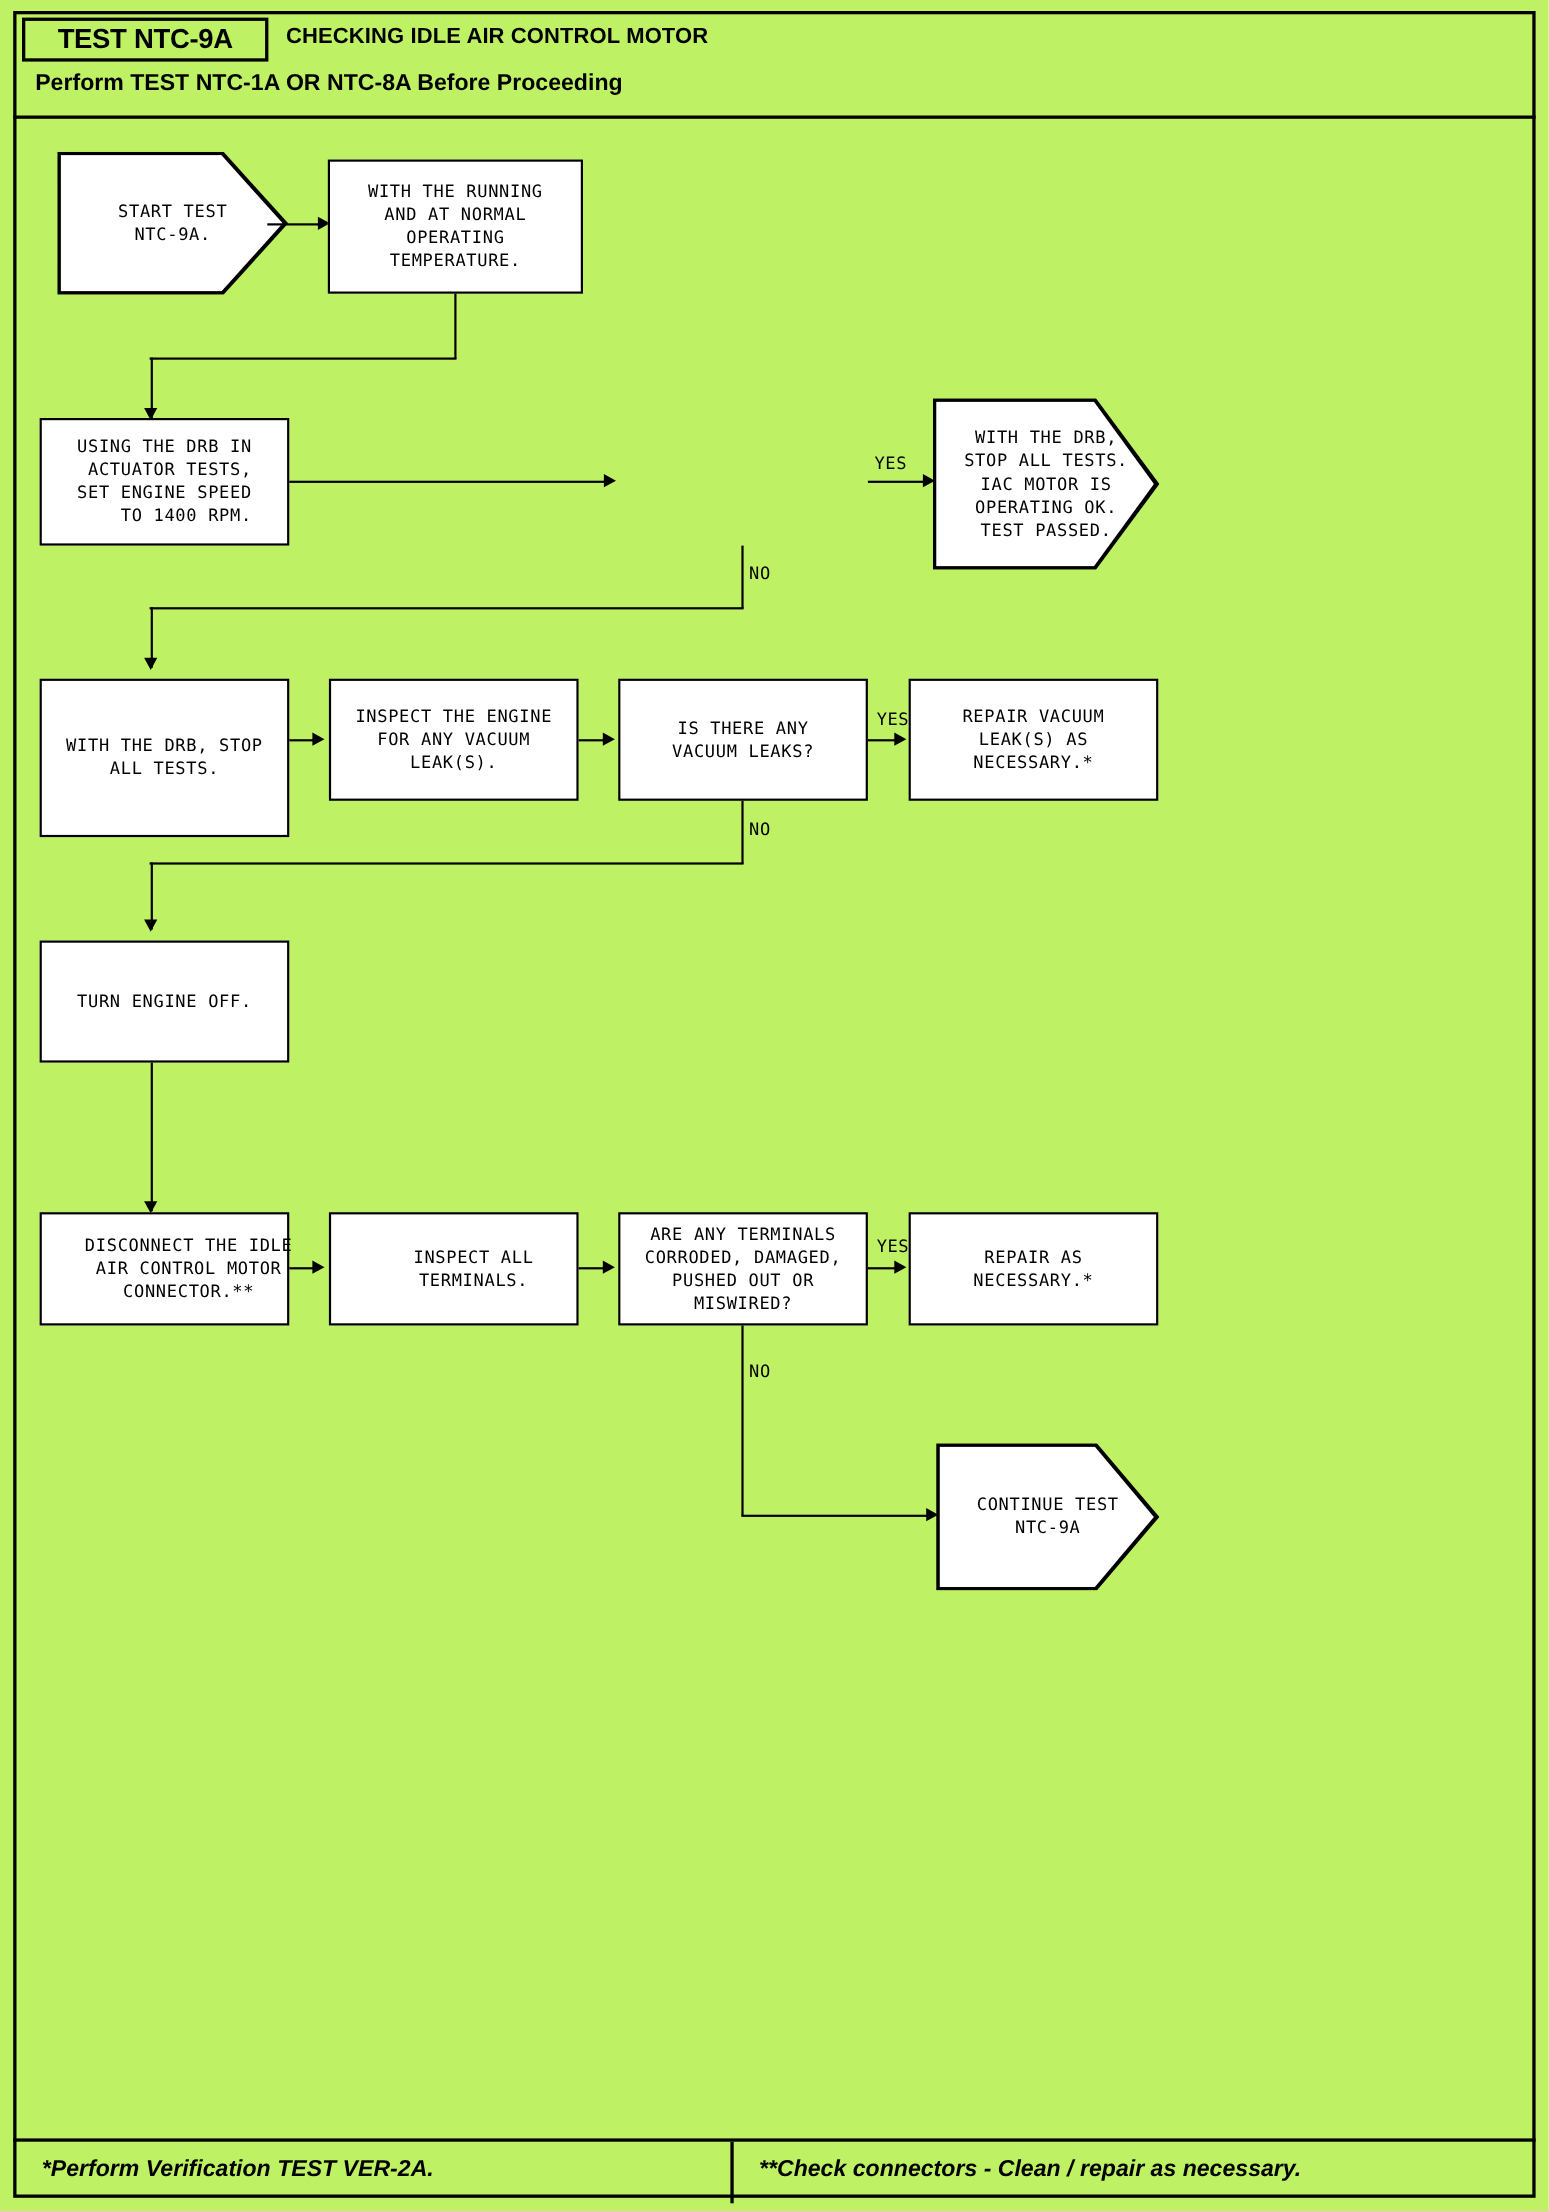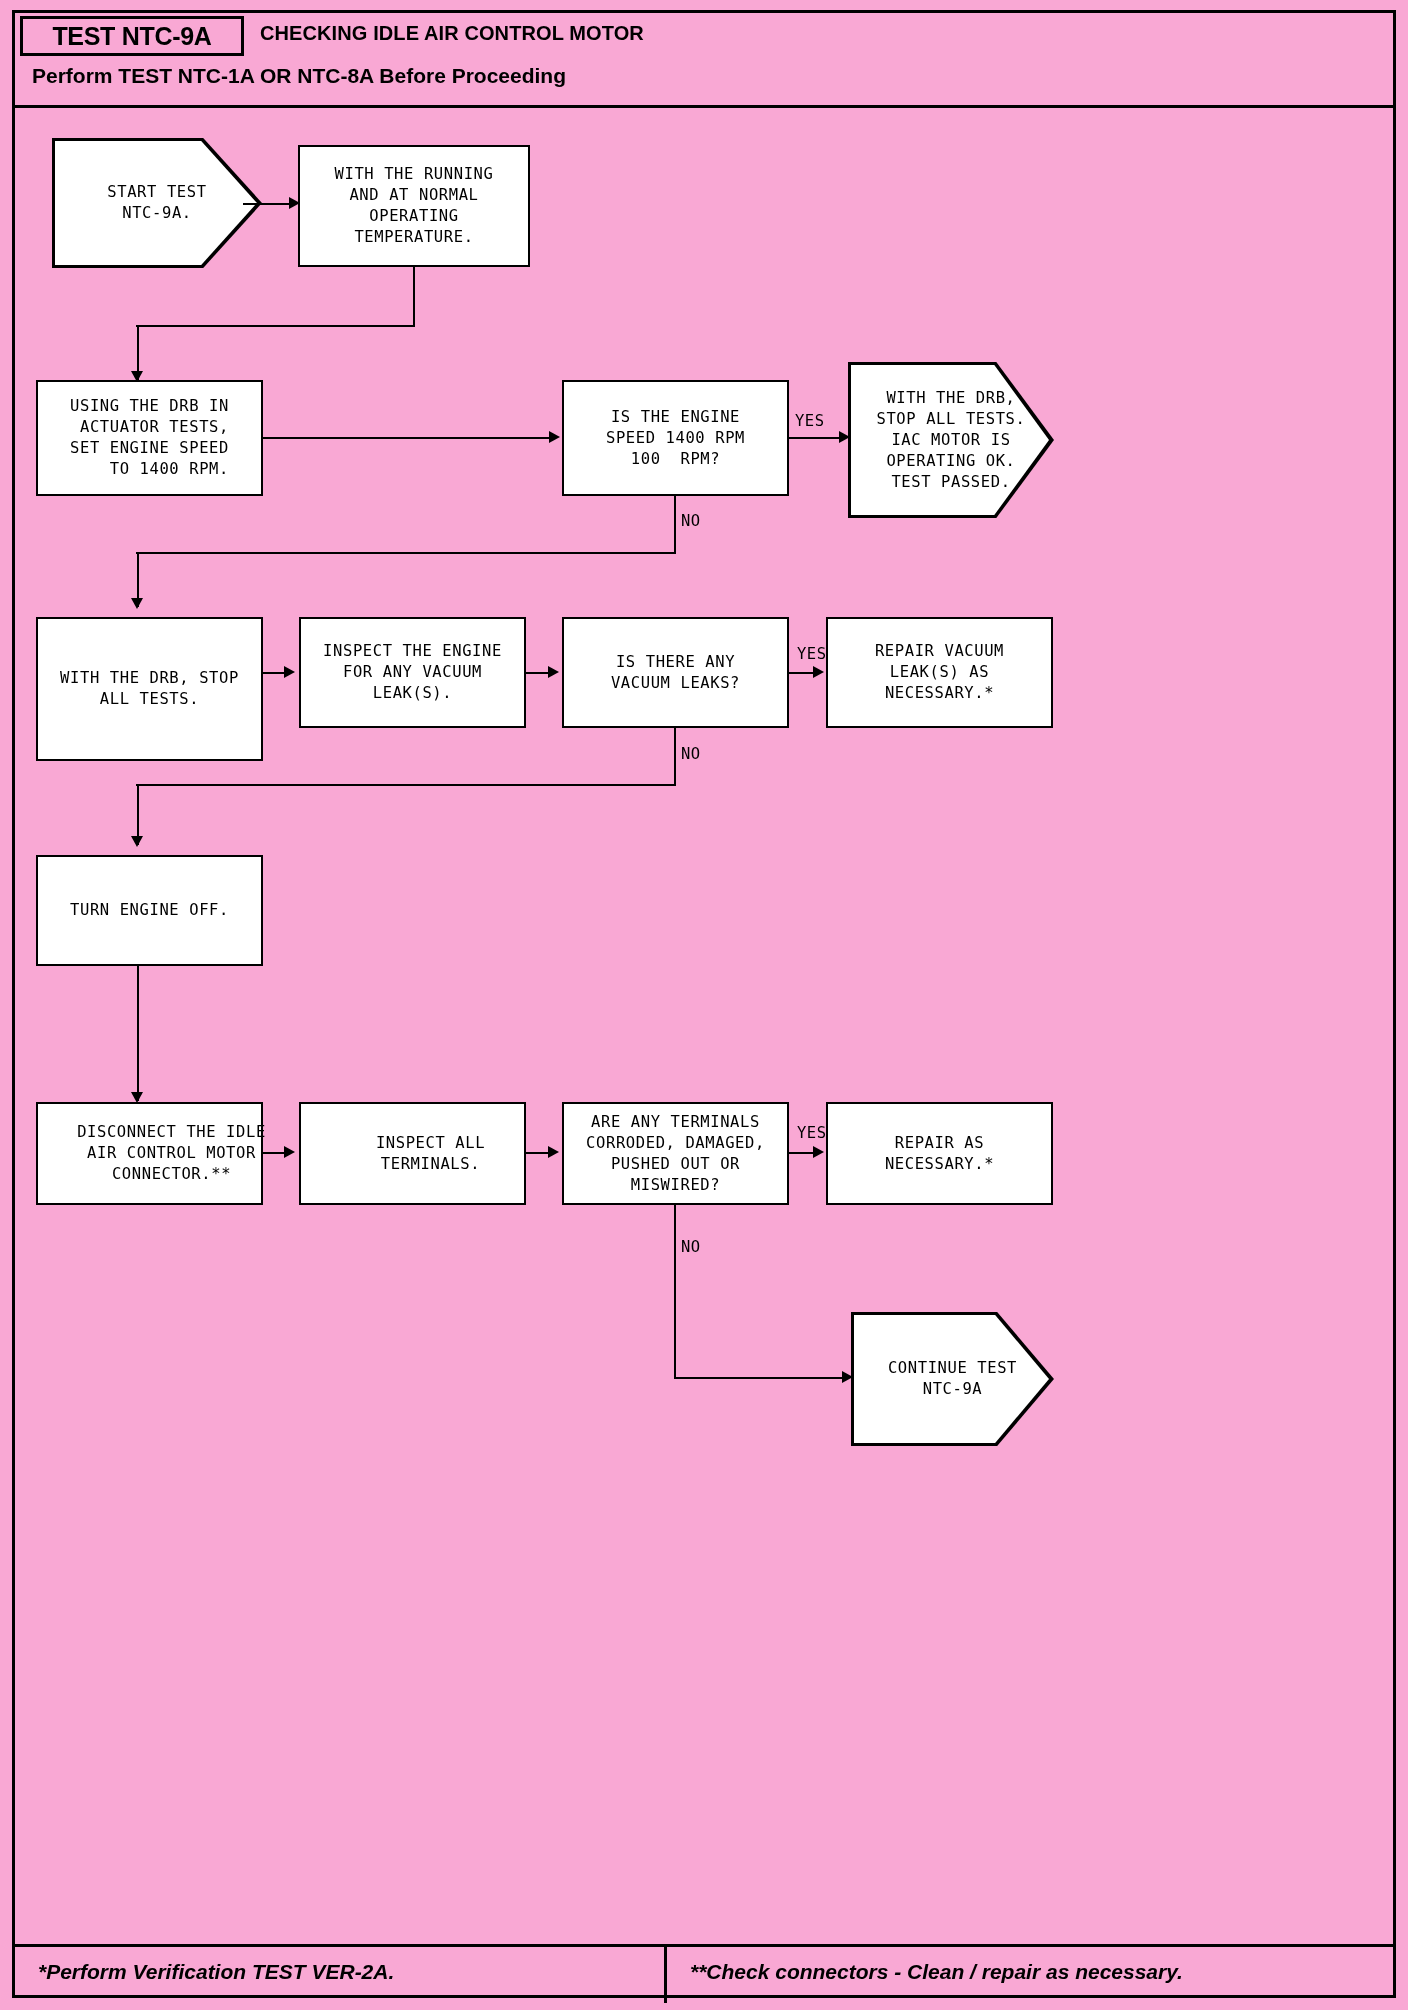--- a/index.html
+++ b/index.html
@@ -8,21 +8,21 @@
     background: #ffffff;
   }
   body {
     font-family: "Liberation Sans", sans-serif;
     -webkit-font-smoothing: none;
   }
   #page {
     position: relative;
     width: 1408px;
     height: 2010px;
-    background: #f9a8d4;
+    background: #bef264;
     overflow: hidden;
   }
 
   
   .outer-frame {
     position: absolute;
     left: 12px;
     top: 10px;
     width: 1384px;
     height: 1988px;
@@ -245,25 +245,20 @@
   <div class="node" style="left:36px; top:380px; width:227px; height:116px;text-align:right;">
     <div class="txt">USING THE DRB IN
 ACTUATOR TESTS,
 SET ENGINE SPEED
 TO 1400 RPM.</div>
   </div>
 
   <div class="hline" style="left:263px; top:437px; width:290px;"></div>
   <div class="arrowhead-r" style="left:549px; top:431px;"></div>
 
-  <div class="node" style="left:562px; top:380px; width:227px; height:116px;">
-    <div class="txt">IS THE ENGINE
-SPEED 1400 RPM
-100  RPM?</div>
-  </div>
 
   <div class="elabel" style="left:795px; top:412px;">YES</div>
   <div class="hline" style="left:789px; top:437px; width:56px;"></div>
   <div class="arrowhead-r" style="left:839px; top:431px;"></div>
 
   <div class="arrownode right" style="left:848px; top:362px; width:206px; height:156px;">
     <div class="inner">
       <div class="txt">WITH THE DRB,
 STOP ALL TESTS.
 IAC MOTOR IS

